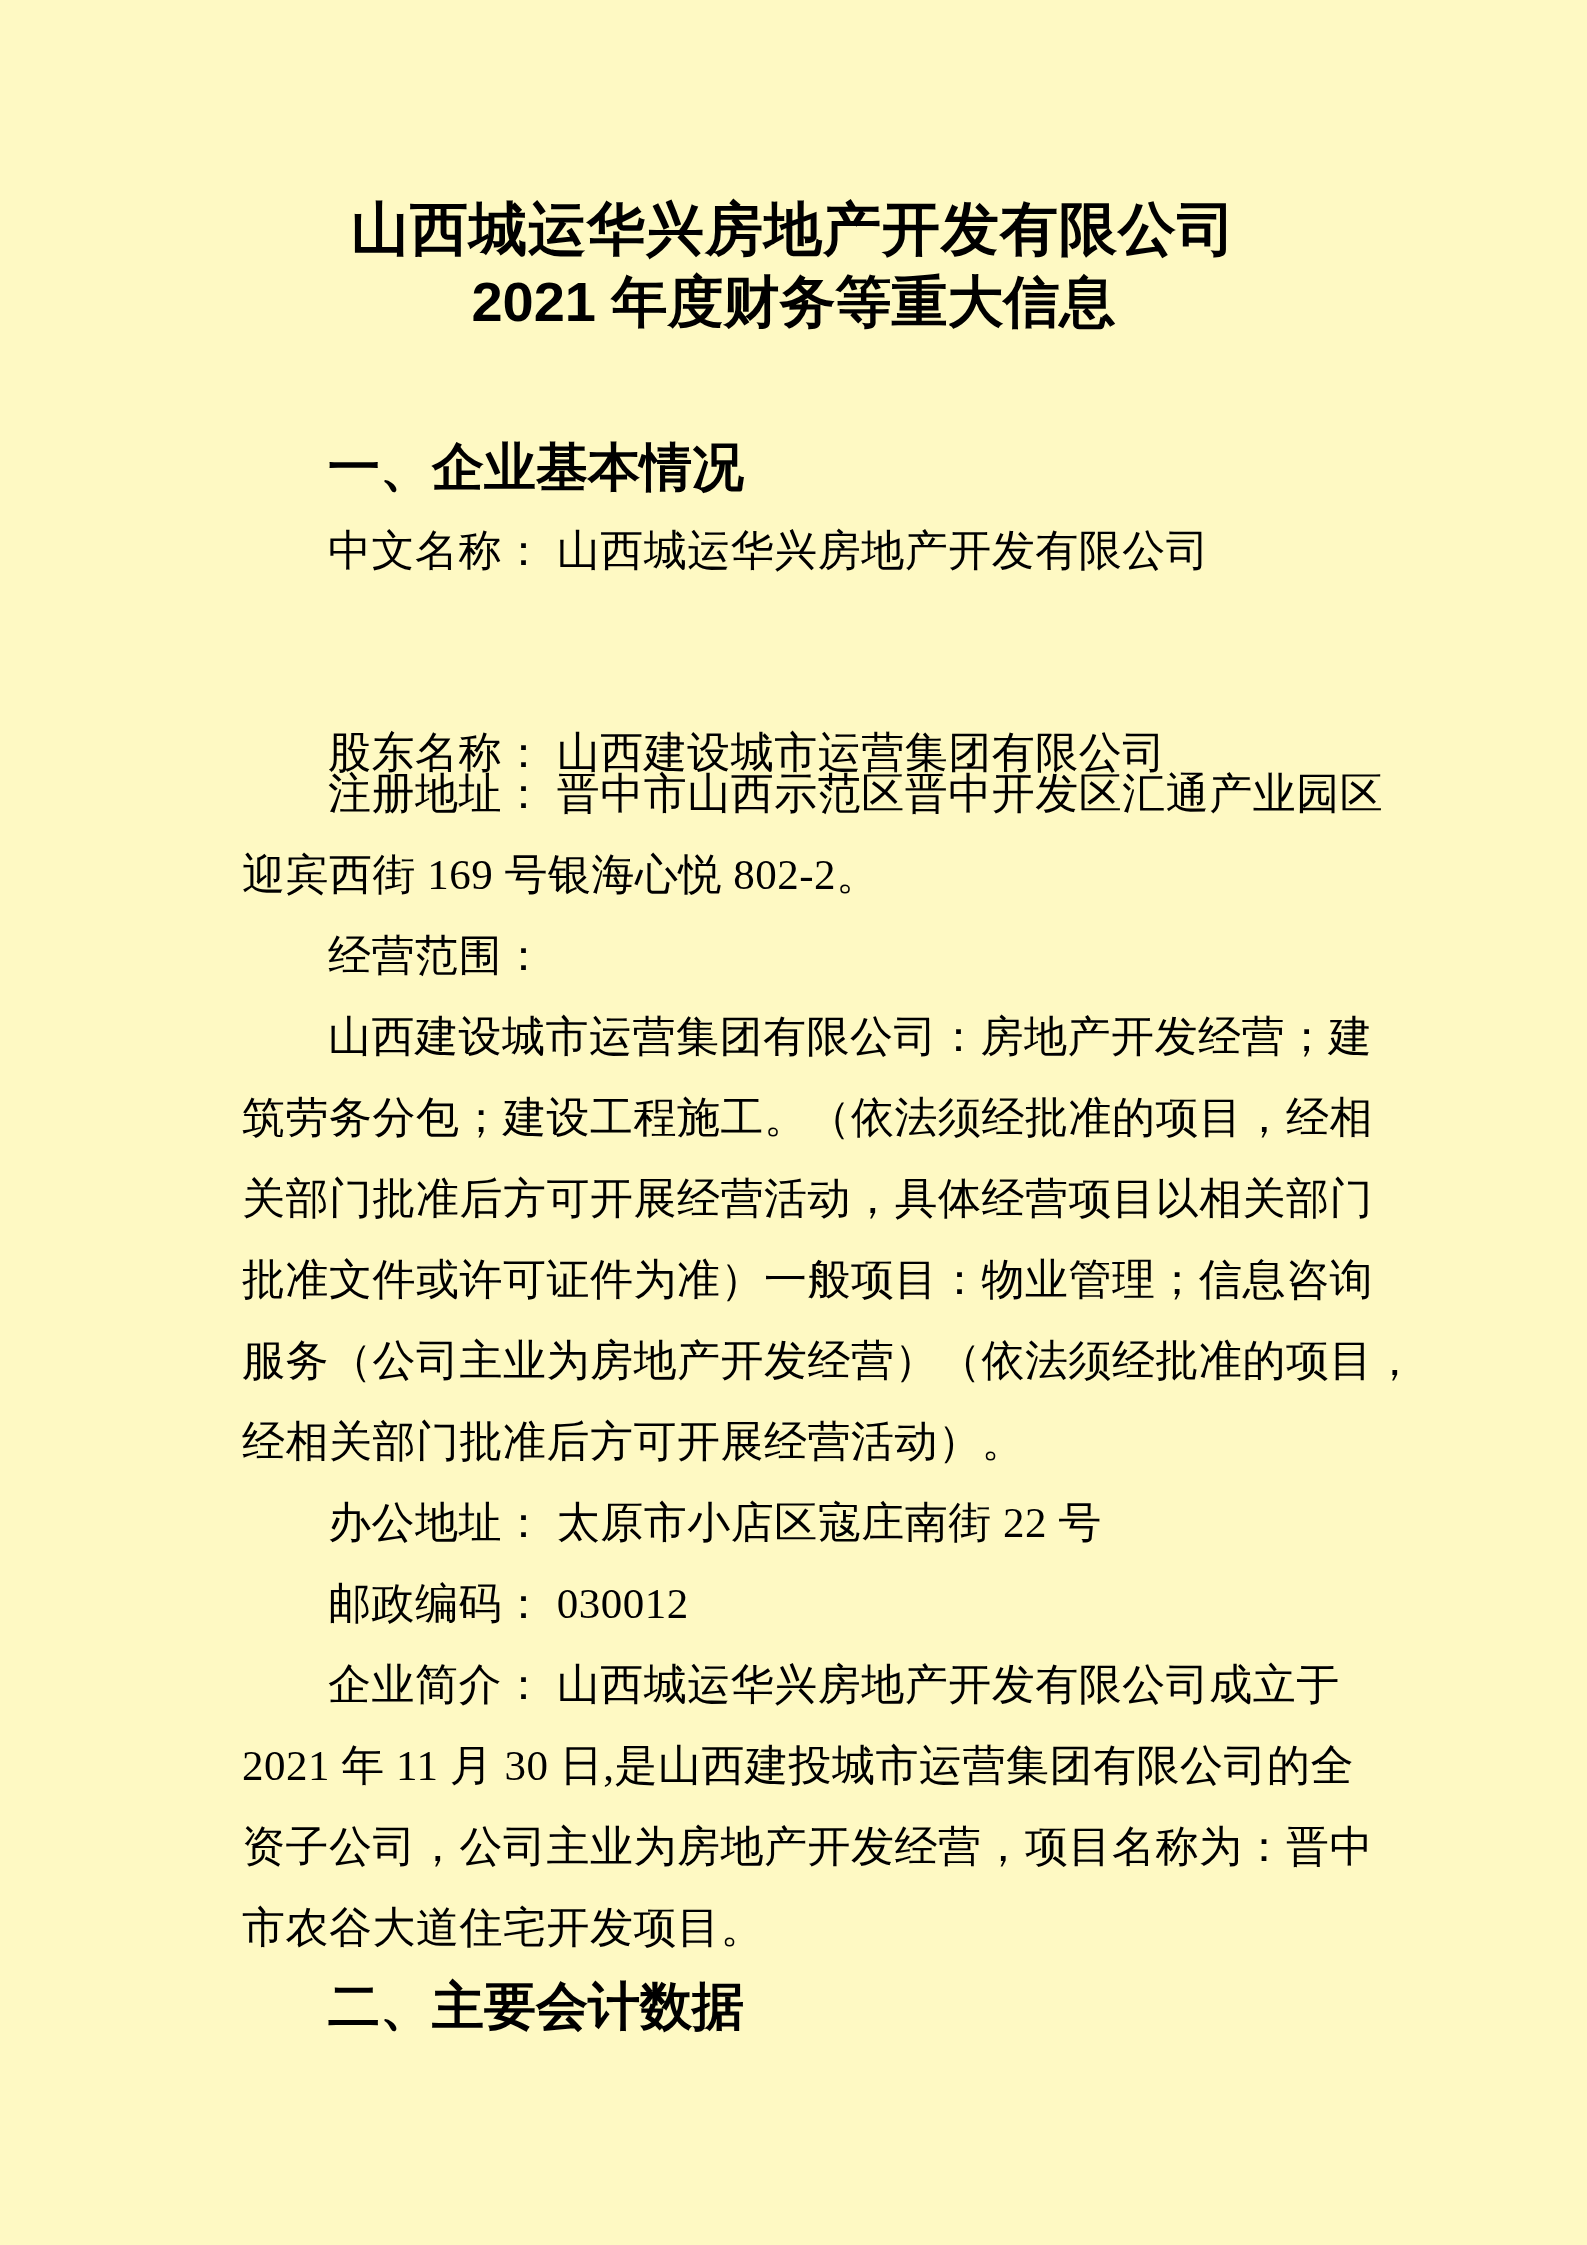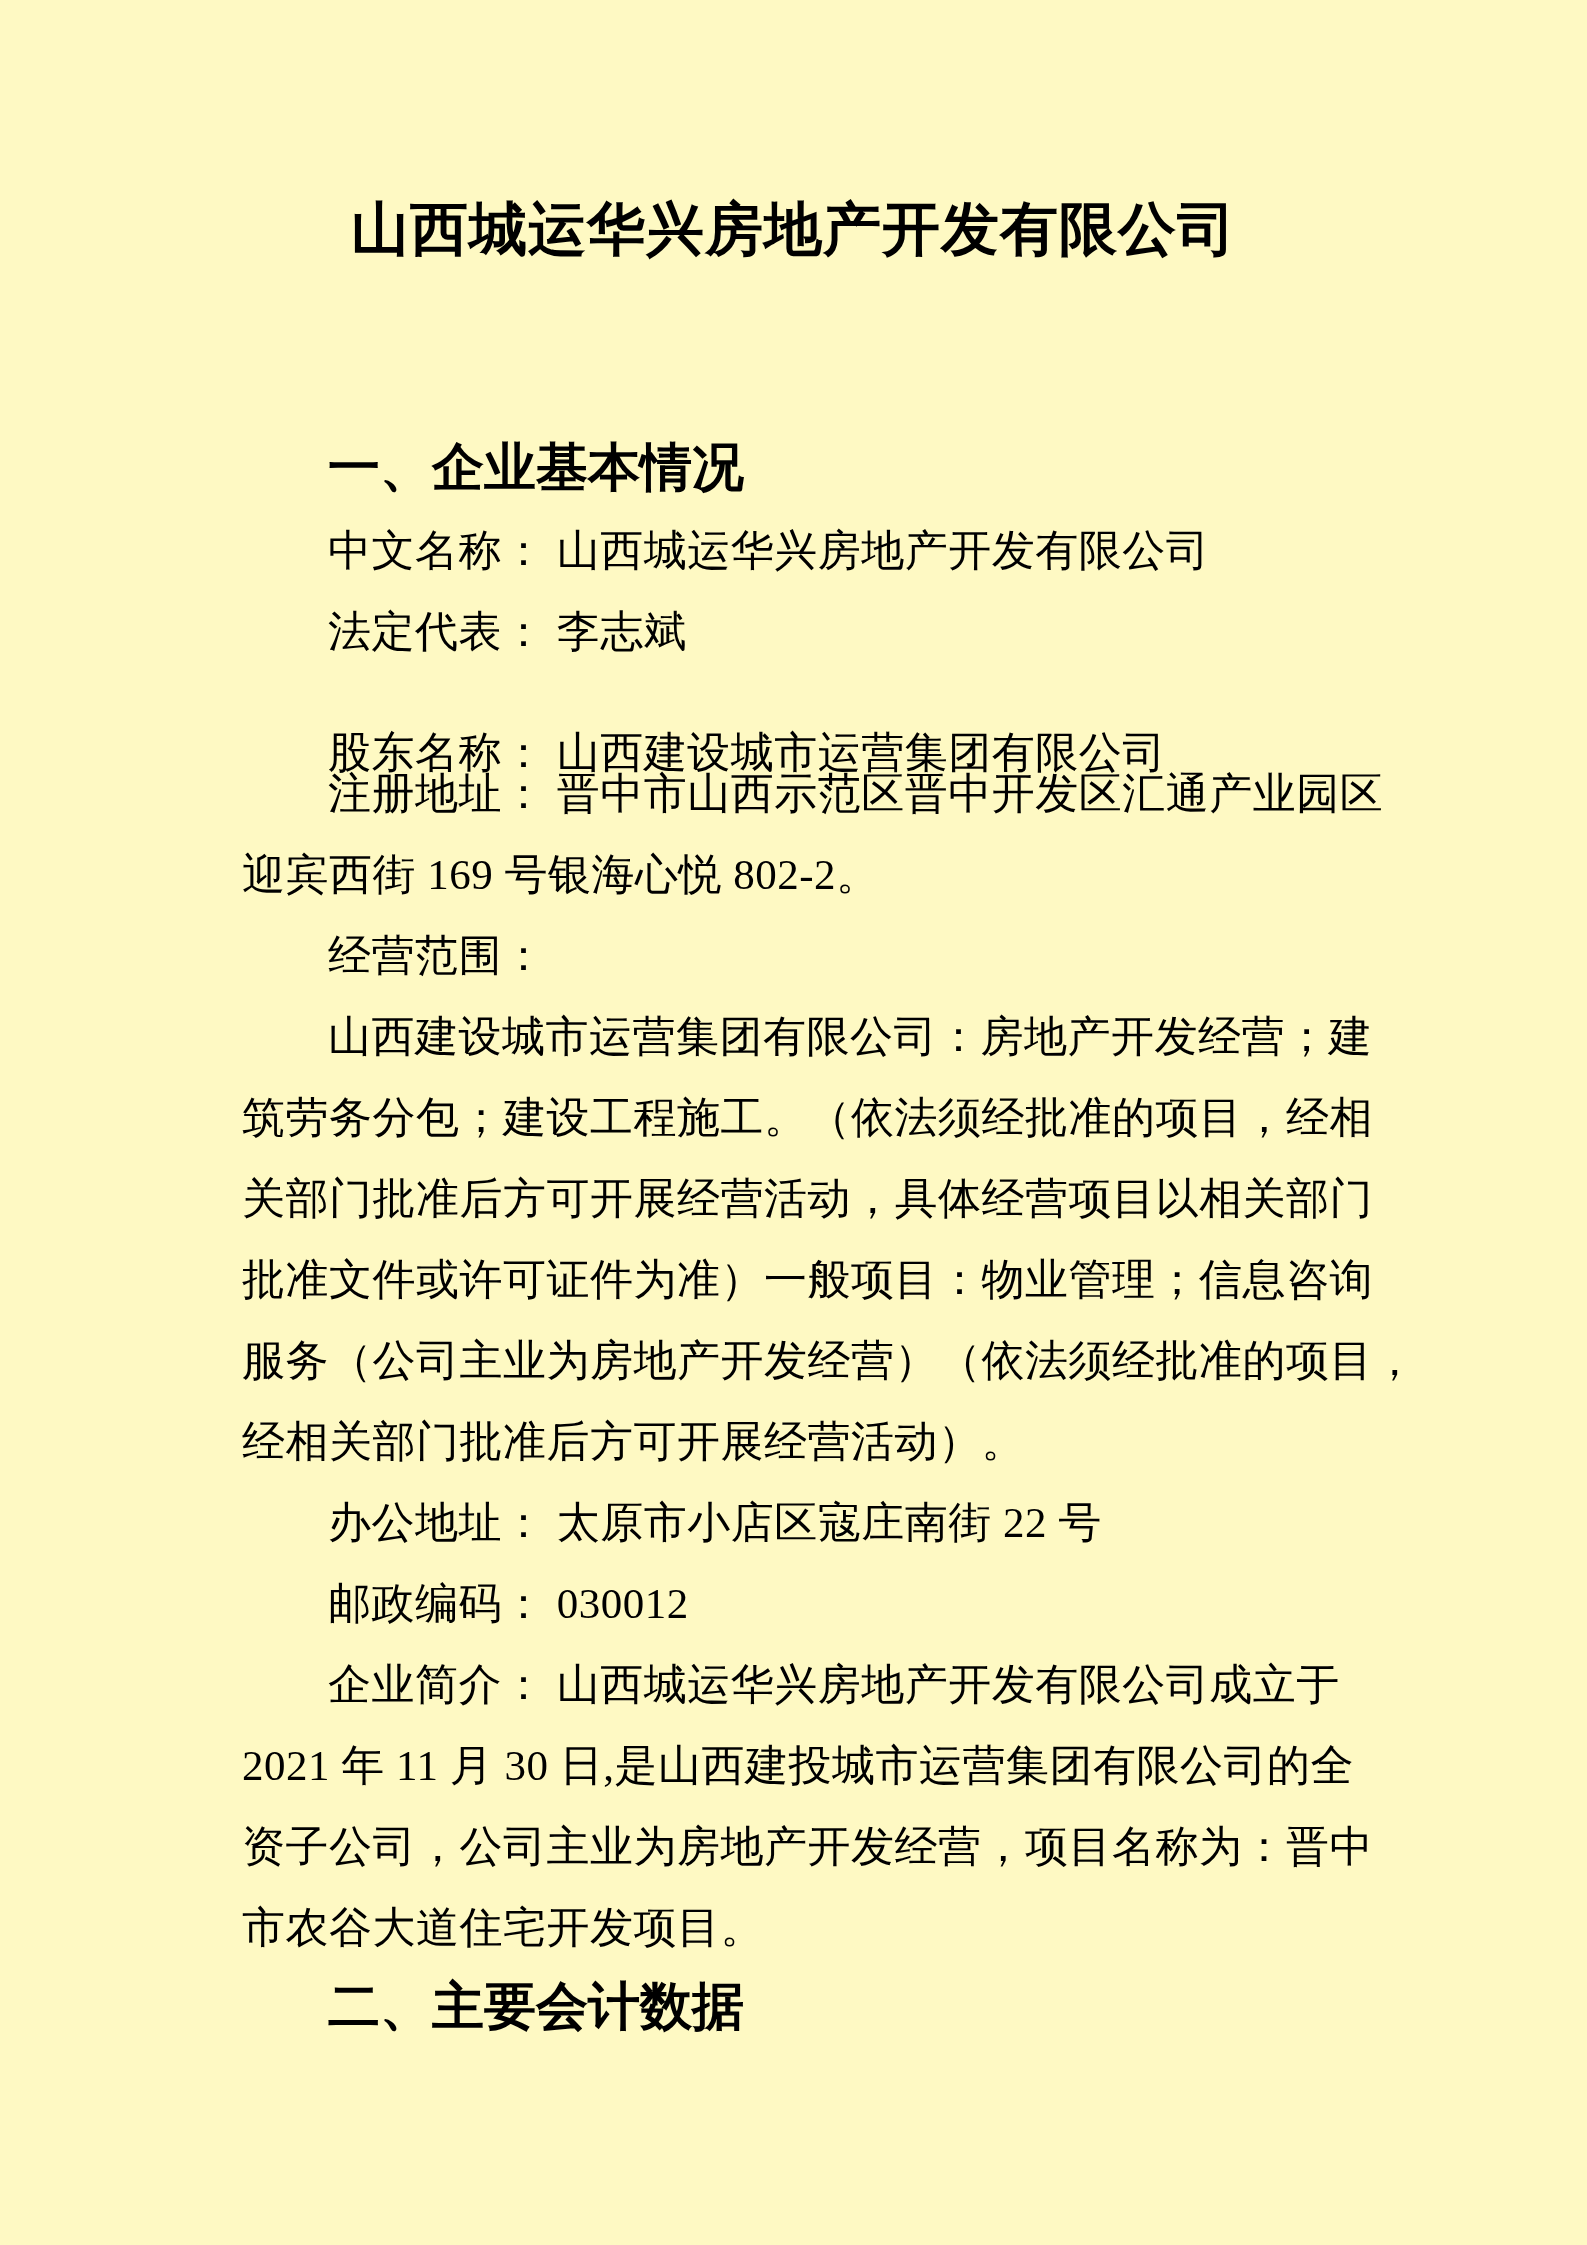--- a/index.html
+++ b/index.html
@@ -48,25 +48,25 @@
   }
   .flush  { left: 242px; }
   .indent { left: 328px; }
 </style>
 </head>
 <body>
 
 <div class="page">
 
   <div class="title-line title-1">山西城运华兴房地产开发有限公司</div>
+  <div class="title-line title-2">2021 年度财务等重大信息</div>
 
   <div class="heading heading-1">一、企业基本情况</div>
 
   <div class="line indent" style="top:527px">中文名称： 山西城运华兴房地产开发有限公司</div>
-  <div class="line indent" style="top:608px">法定代表： 李志斌</div>
   <div class="line indent" style="top:729px">股东名称： 山西建设城市运营集团有限公司</div>
   <div class="line indent" style="top:770px">注册地址： 晋中市山西示范区晋中开发区汇通产业园区</div>
   <div class="line flush" style="top:851px">迎宾西街 169 号银海心悦 802-2。</div>
   <div class="line indent" style="top:932px">经营范围：</div>
   <div class="line indent" style="top:1013px">山西建设城市运营集团有限公司：房地产开发经营；建</div>
   <div class="line flush" style="top:1175px">关部门批准后方可开展经营活动，具体经营项目以相关部门</div>
   <div class="line flush" style="top:1094px">筑劳务分包；建设工程施工。（依法须经批准的项目，经相</div>
   <div class="line flush" style="top:1256px">批准文件或许可证件为准）一般项目：物业管理；信息咨询</div>
   <div class="line flush" style="top:1337px">服务（公司主业为房地产开发经营）（依法须经批准的项目，</div>
   <div class="line flush" style="top:1418px">经相关部门批准后方可开展经营活动）。</div>

